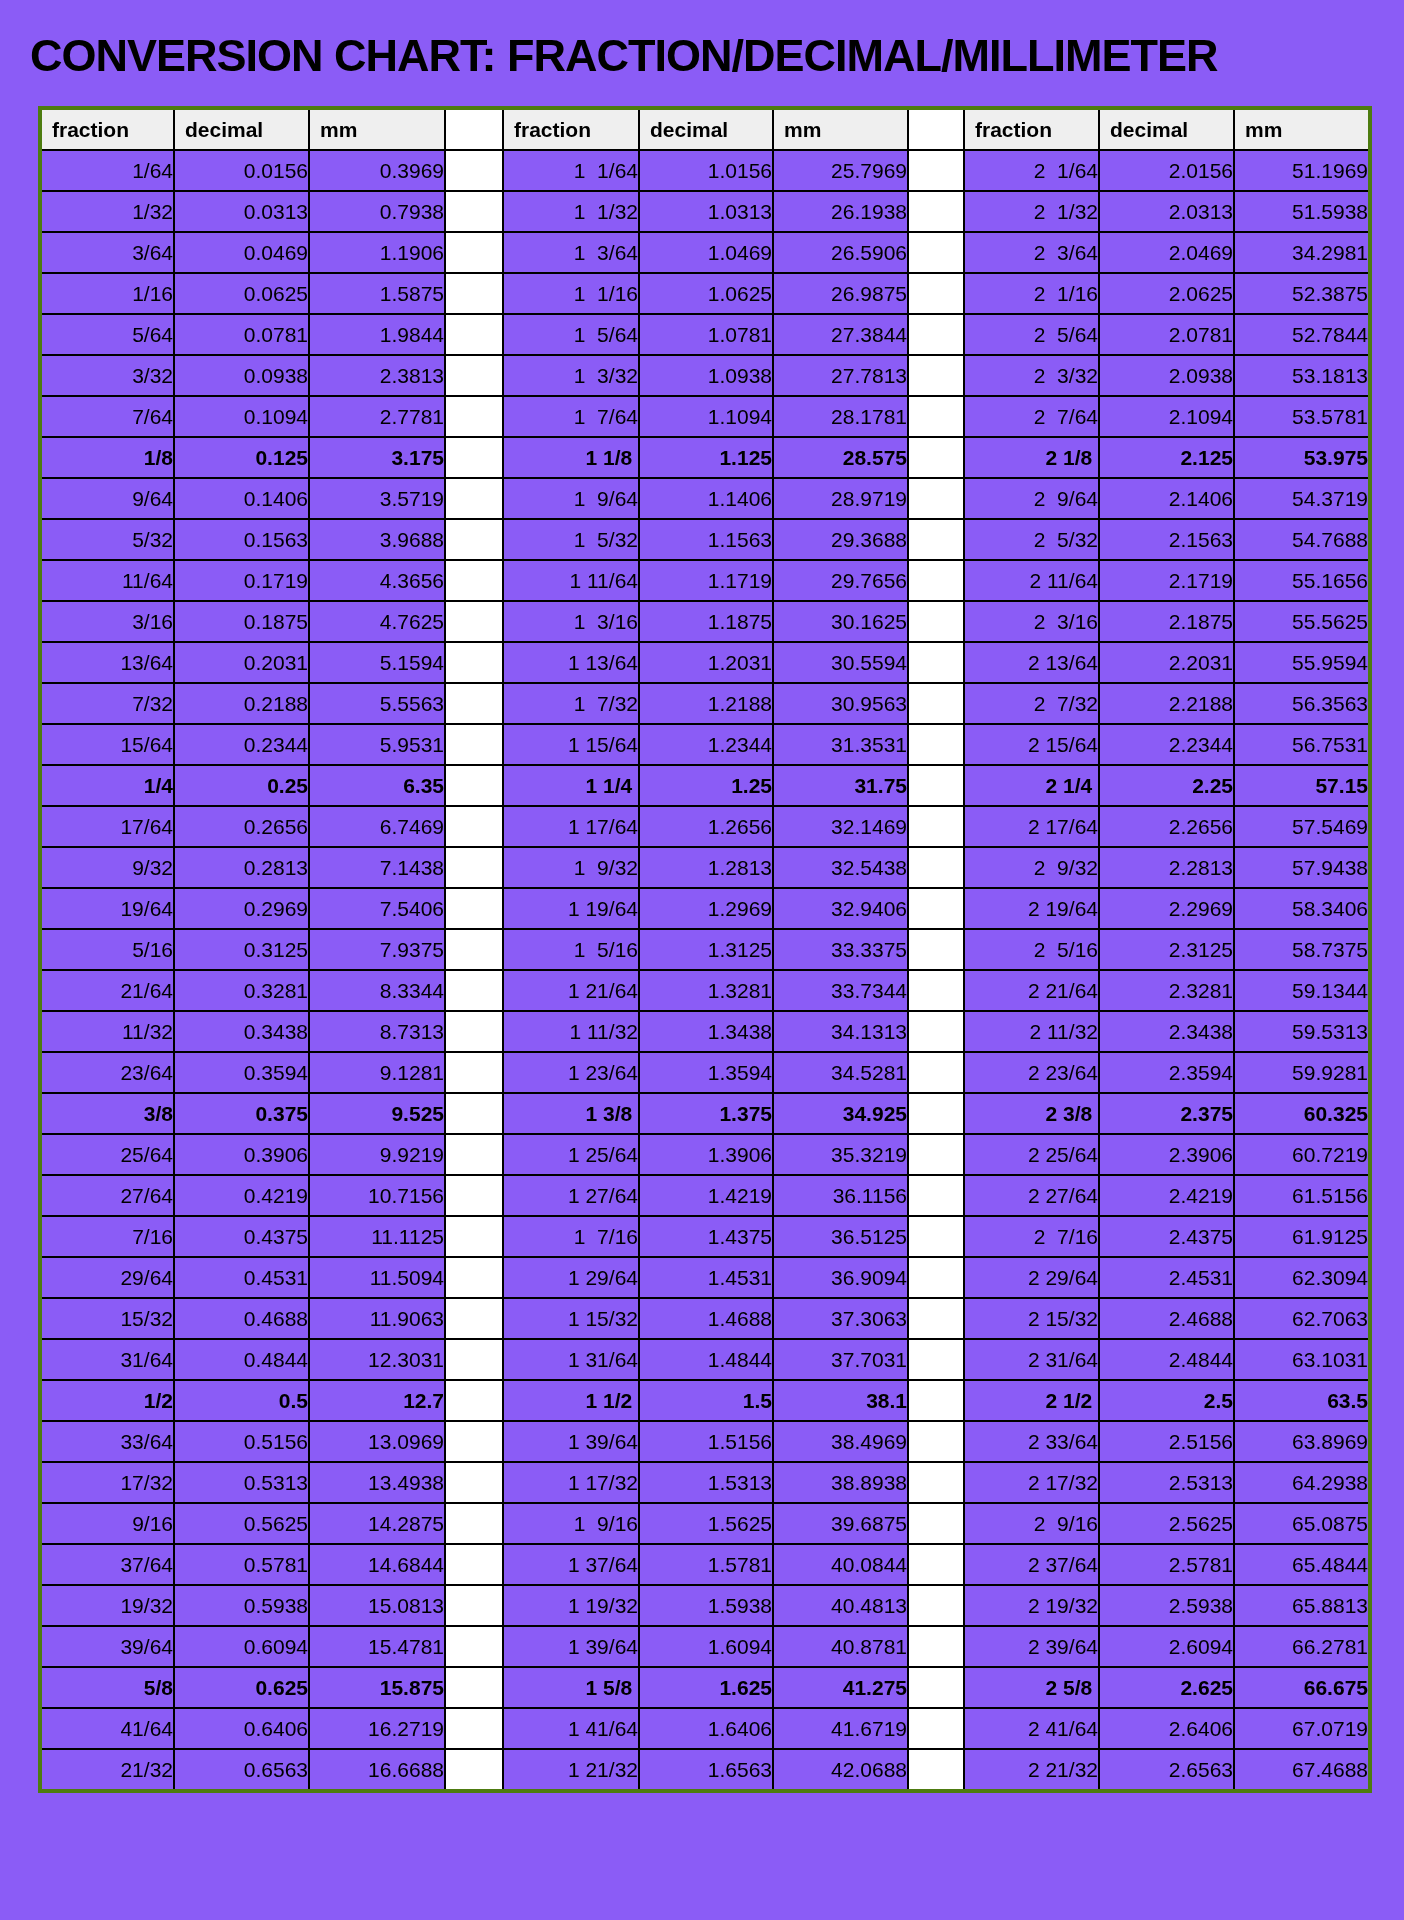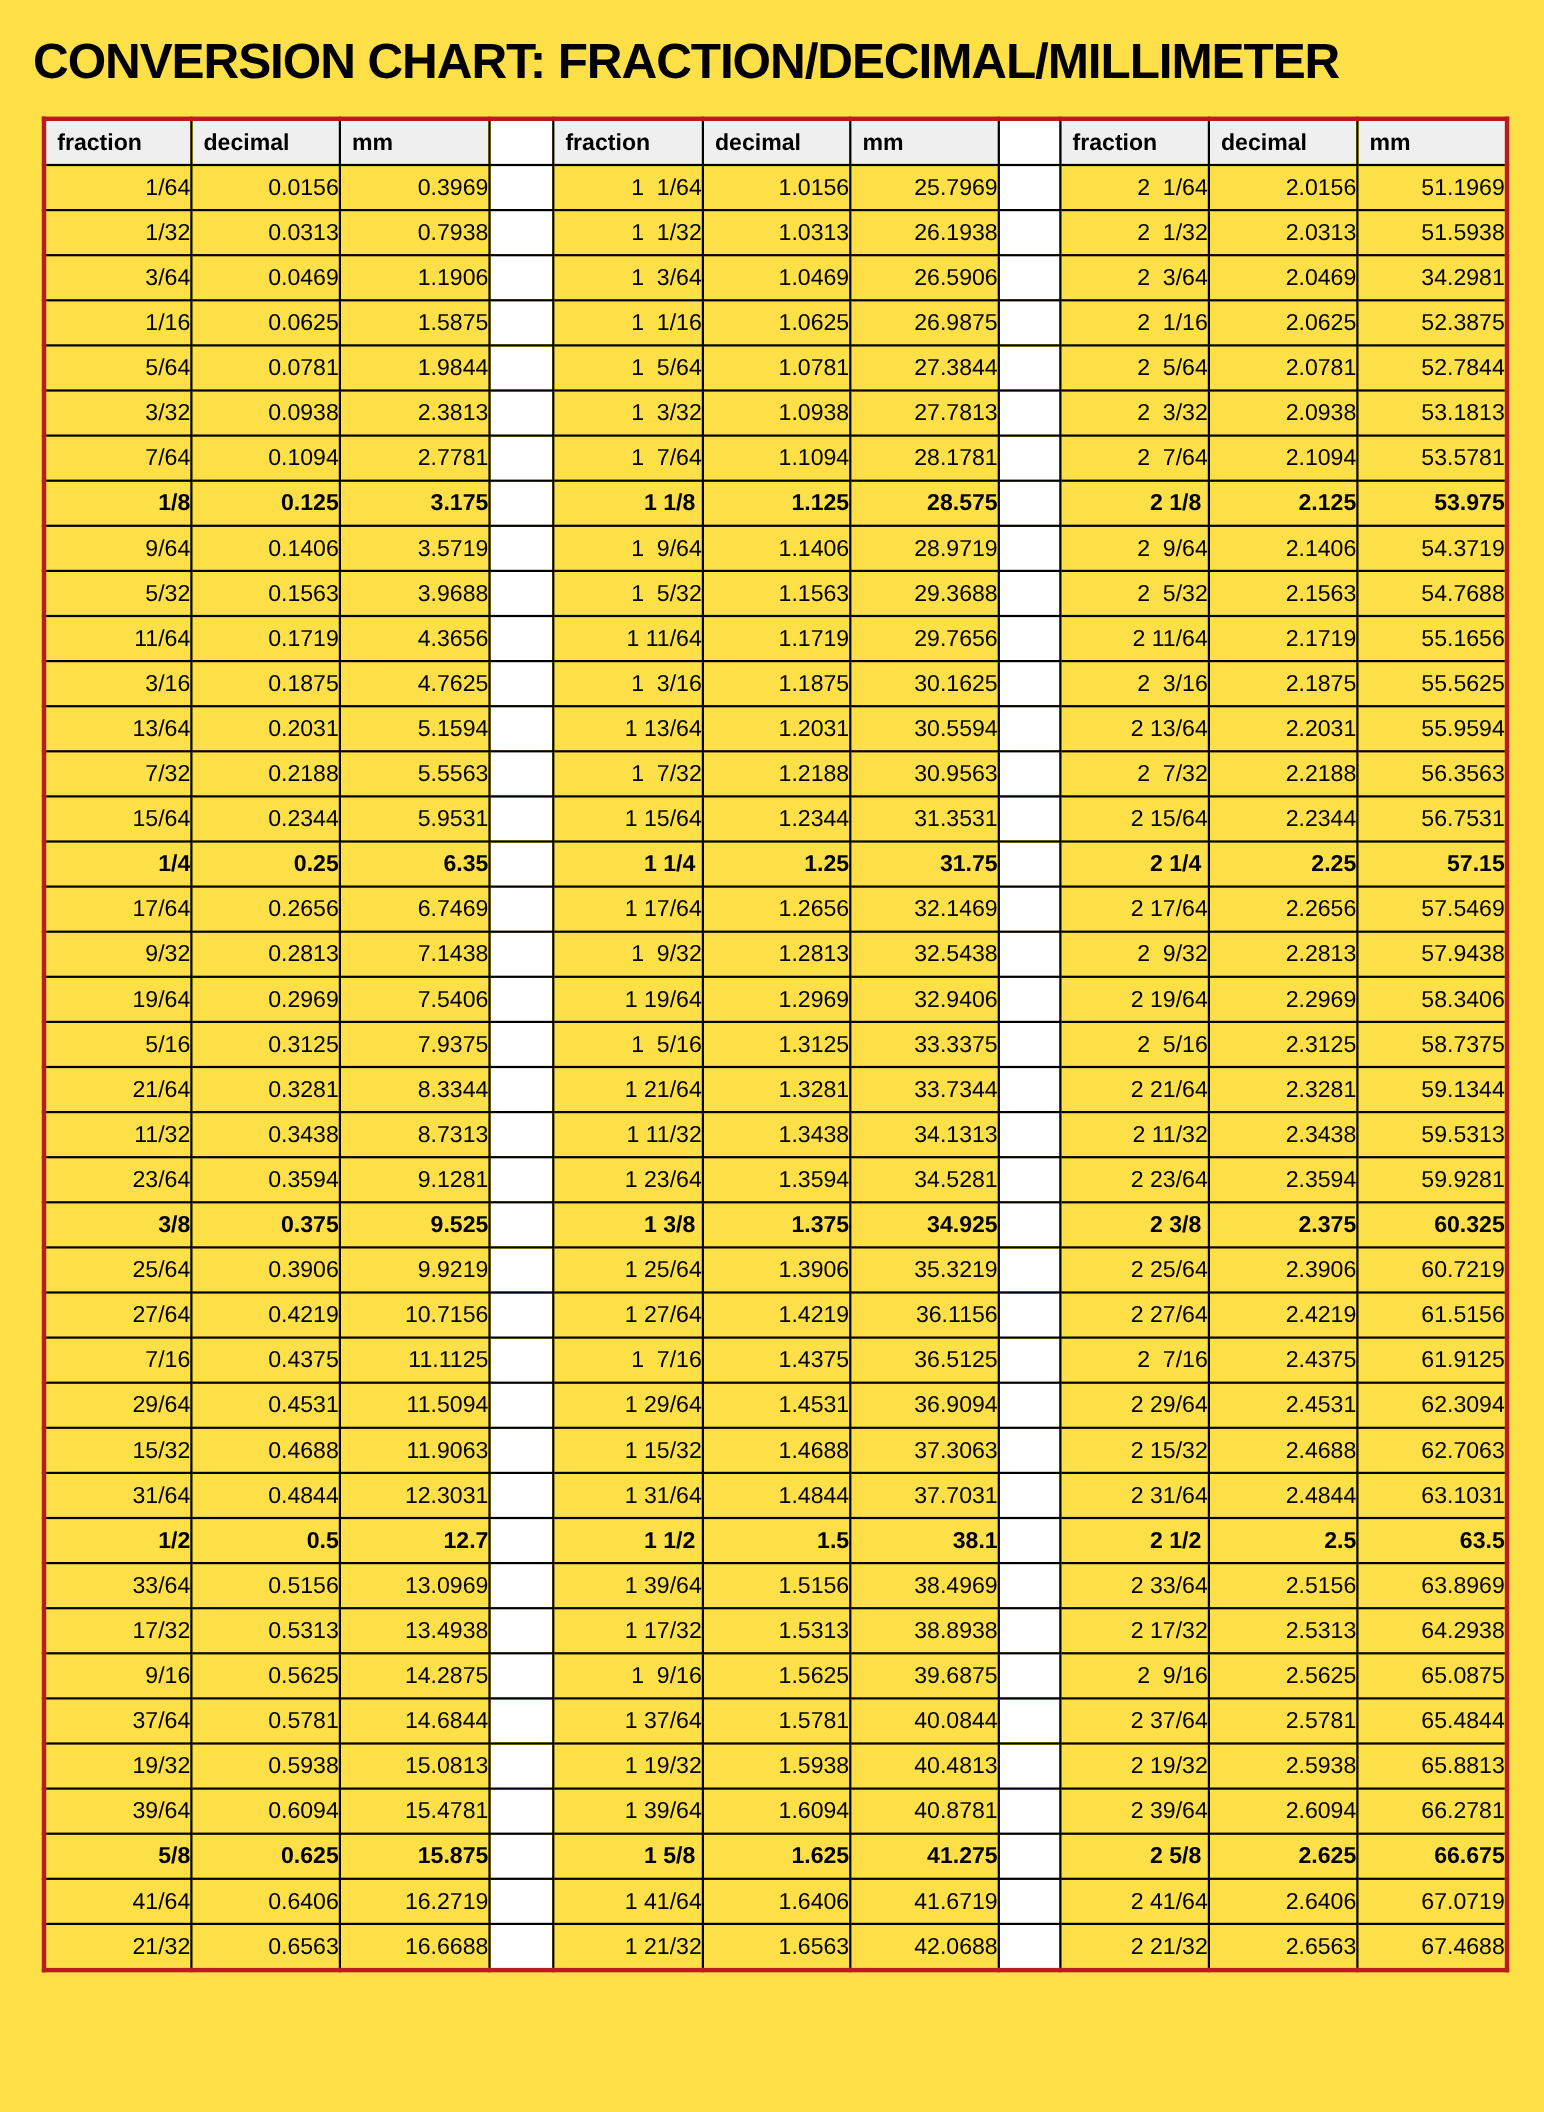--- a/index.html
+++ b/index.html
@@ -6,37 +6,37 @@
     margin: 0;
     padding: 0;
     background: #ffffff;
     color: #000000;
     font-family: "Liberation Sans", sans-serif;
   }
   .page {
     position: relative;
     width: 1404px;
     height: 1920px;
-    background: #fde047;
+    background: #8b5cf6;
     overflow: hidden;
   }
   .page-title {
     margin: 0;
     padding: 30px 0 0 30px;
     font-size: 45px;
     font-weight: bold;
     letter-spacing: -1px;
     white-space: nowrap;
   }
   table.conversion {
     border-collapse: collapse;
     table-layout: fixed;
     margin: 24px 0 0 38px;
     width: 1330px;
-    border: 4px solid #b91c1c;
+    border: 4px solid #4d7c0f;
   }
   table.conversion th,
   table.conversion td {
     border: 2px solid #000000;
     height: 39px;
     padding: 0;
     font-size: 21px;
     line-height: 1;
     vertical-align: middle;
     overflow: hidden;

